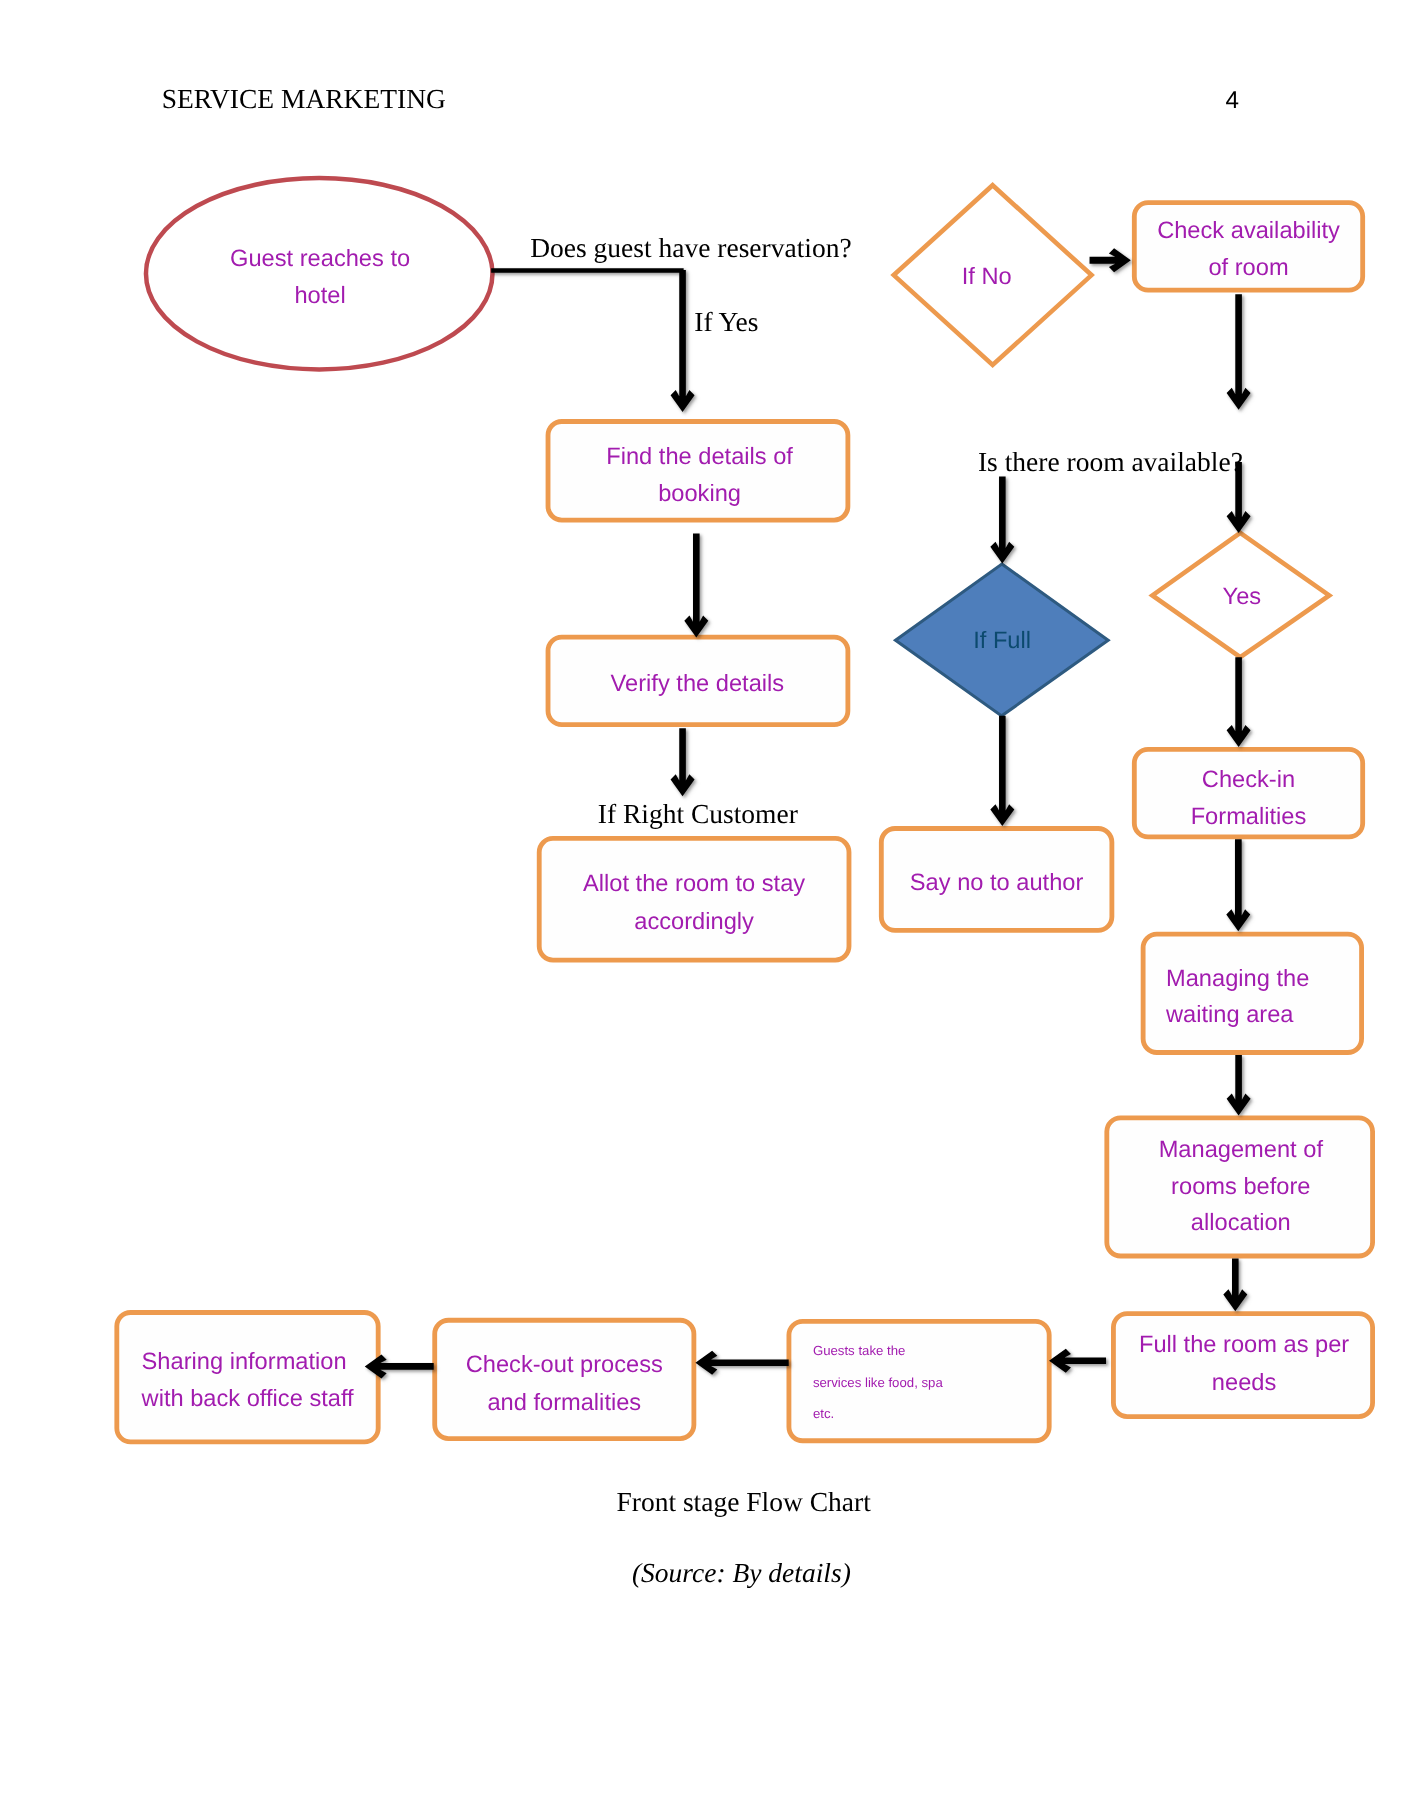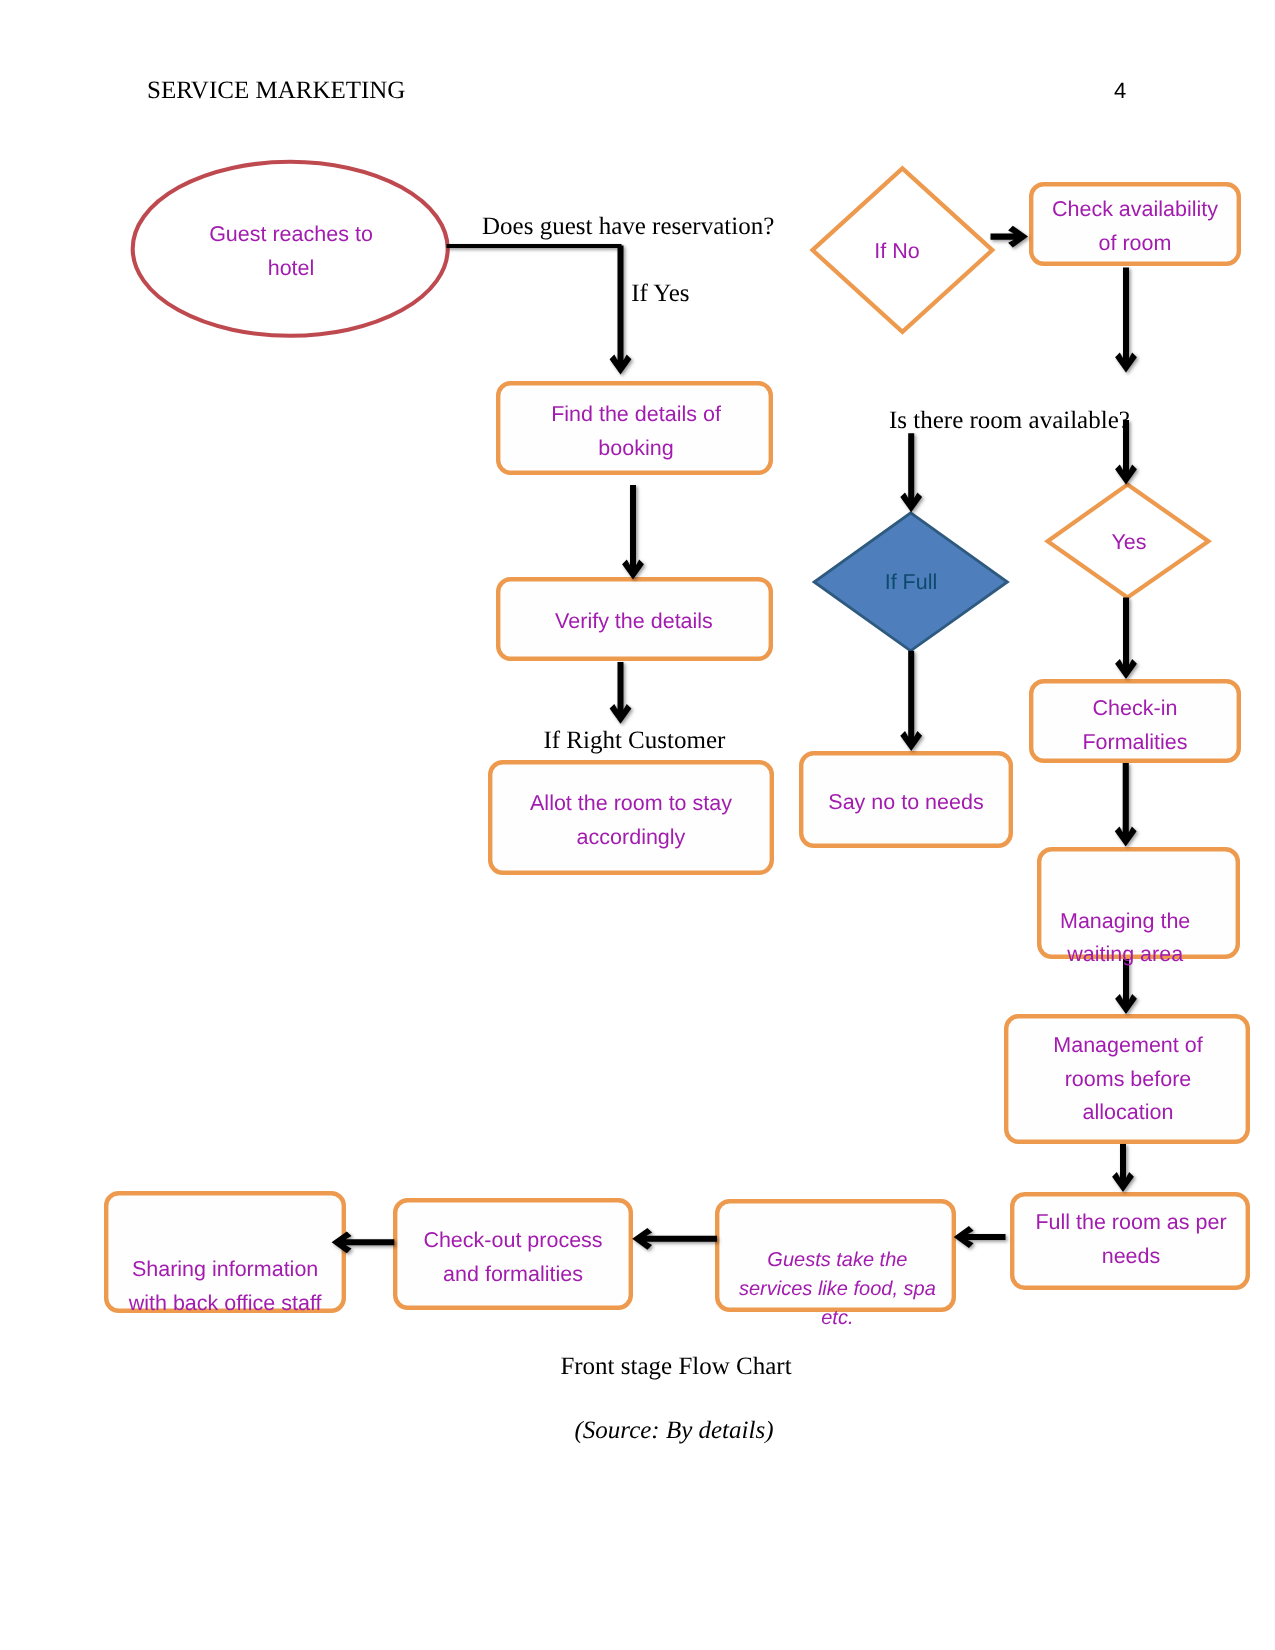--- a/index.html
+++ b/index.html
@@ -52,23 +52,23 @@
     align-items: center;
     justify-content: center;
     font-family: "Liberation Sans", sans-serif;
     font-size: 21.5px;
     line-height: 33.6px;
     color: #a21caf;
     text-align: center;
     white-space: pre-line;
     transform: translate(-50%, -50%);
   }
-  .ntext.left { text-align: center; justify-content: flex-start; transform: translate(0, -50%); margin-top: 32px; }
+  .ntext.left { text-align: left; justify-content: flex-start; transform: translate(0, -50%); }
   .ntext.white { color: #0c4a6e; }
-  .ntext.small { font-size: 20px; line-height: 29px; font-style: italic; }
+  .ntext.small { font-size: 12px; line-height: 29px; }
 </style>
 </head>
 <body>
 
 <div class="page">
 
   <svg id="flow" width="1275" height="1650" viewBox="0 0 1275 1650">
     <defs>
       <filter id="sh" x="-30%" y="-30%" width="180%" height="180%">
         <feDropShadow dx="2.2" dy="2.2" stdDeviation="1.6" flood-color="#000000" flood-opacity="0.30"></feDropShadow>
@@ -167,21 +167,21 @@
 hotel</div>
   <div class="ntext" style="left:897px; top:252px; width:180px;">If No</div>
   <div class="ntext" style="left:1135px; top:227px; width:212px;">Check availability
 of room</div>
   <div class="ntext" style="left:636px; top:432px; width:277px;">Find the details of
 booking</div>
   <div class="ntext" style="left:634px; top:622px; width:277px;">Verify the details</div>
   <div class="ntext" style="left:631px; top:821px; width:286px;">Allot the room to stay
 accordingly</div>
   <div class="ntext white" style="left:911px; top:583px; width:193px;">If Full</div>
-  <div class="ntext" style="left:906px; top:803px; width:214px;">Say no to needs</div>
+  <div class="ntext" style="left:906px; top:803px; width:214px;">Say no to author</div>
   <div class="ntext" style="left:1129px; top:543px; width:160px;">Yes</div>
   <div class="ntext" style="left:1135px; top:726px; width:212px;">Check-in
 Formalities</div>
   <div class="ntext left" style="left:1060px; top:906.5px; width:180px;">Managing the
 waiting area</div>
   <div class="ntext" style="left:1128px; top:1079px; width:246px;">Management of
 rooms before
 allocation</div>
   <div class="ntext" style="left:1131px; top:1240px; width:240px;">Full the room as per
 needs</div>

